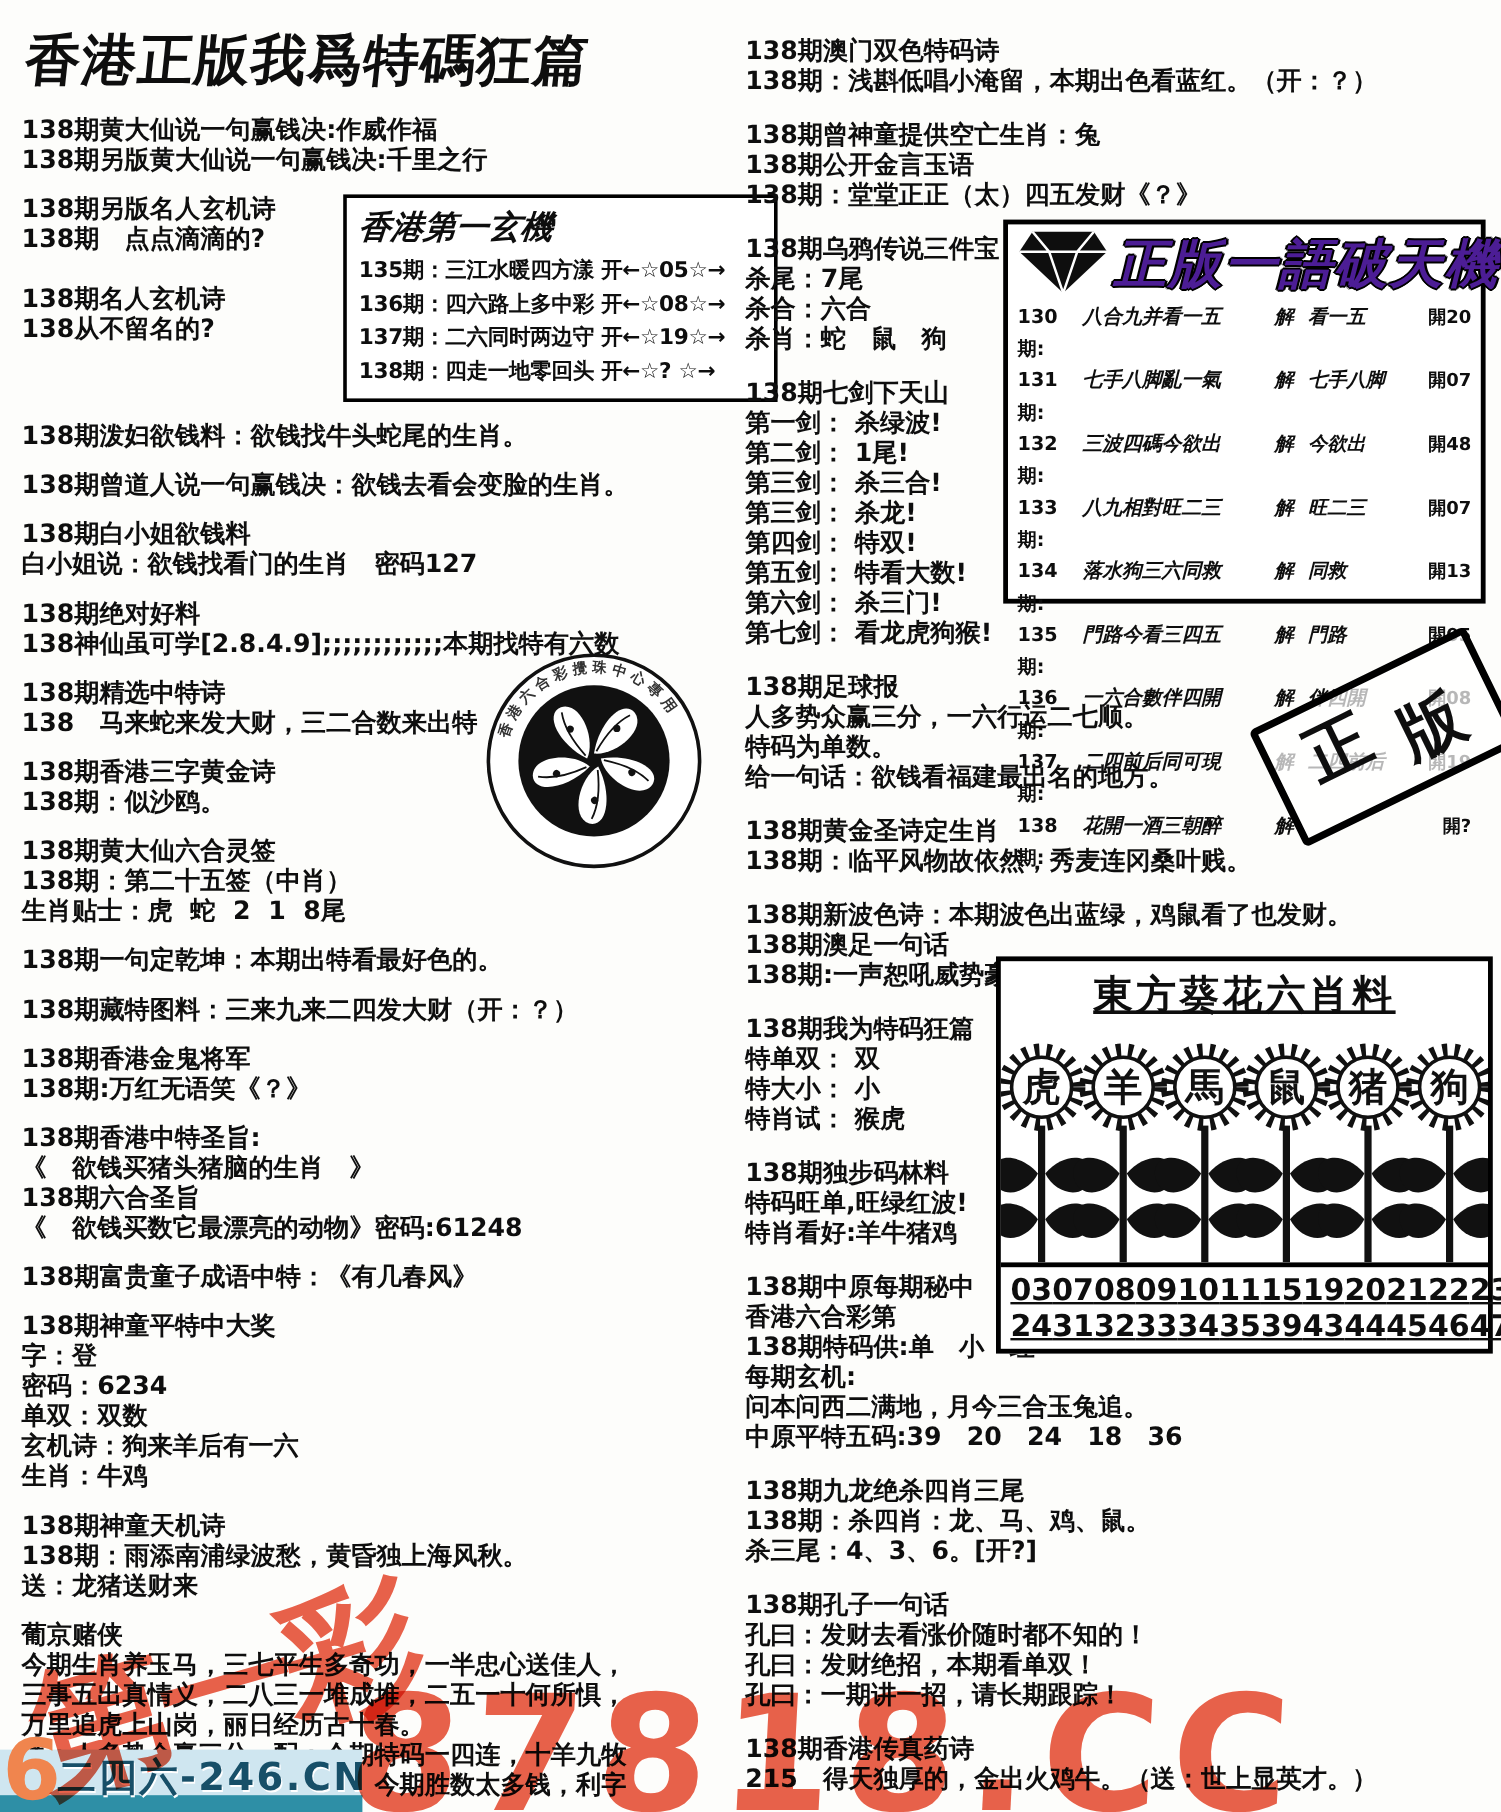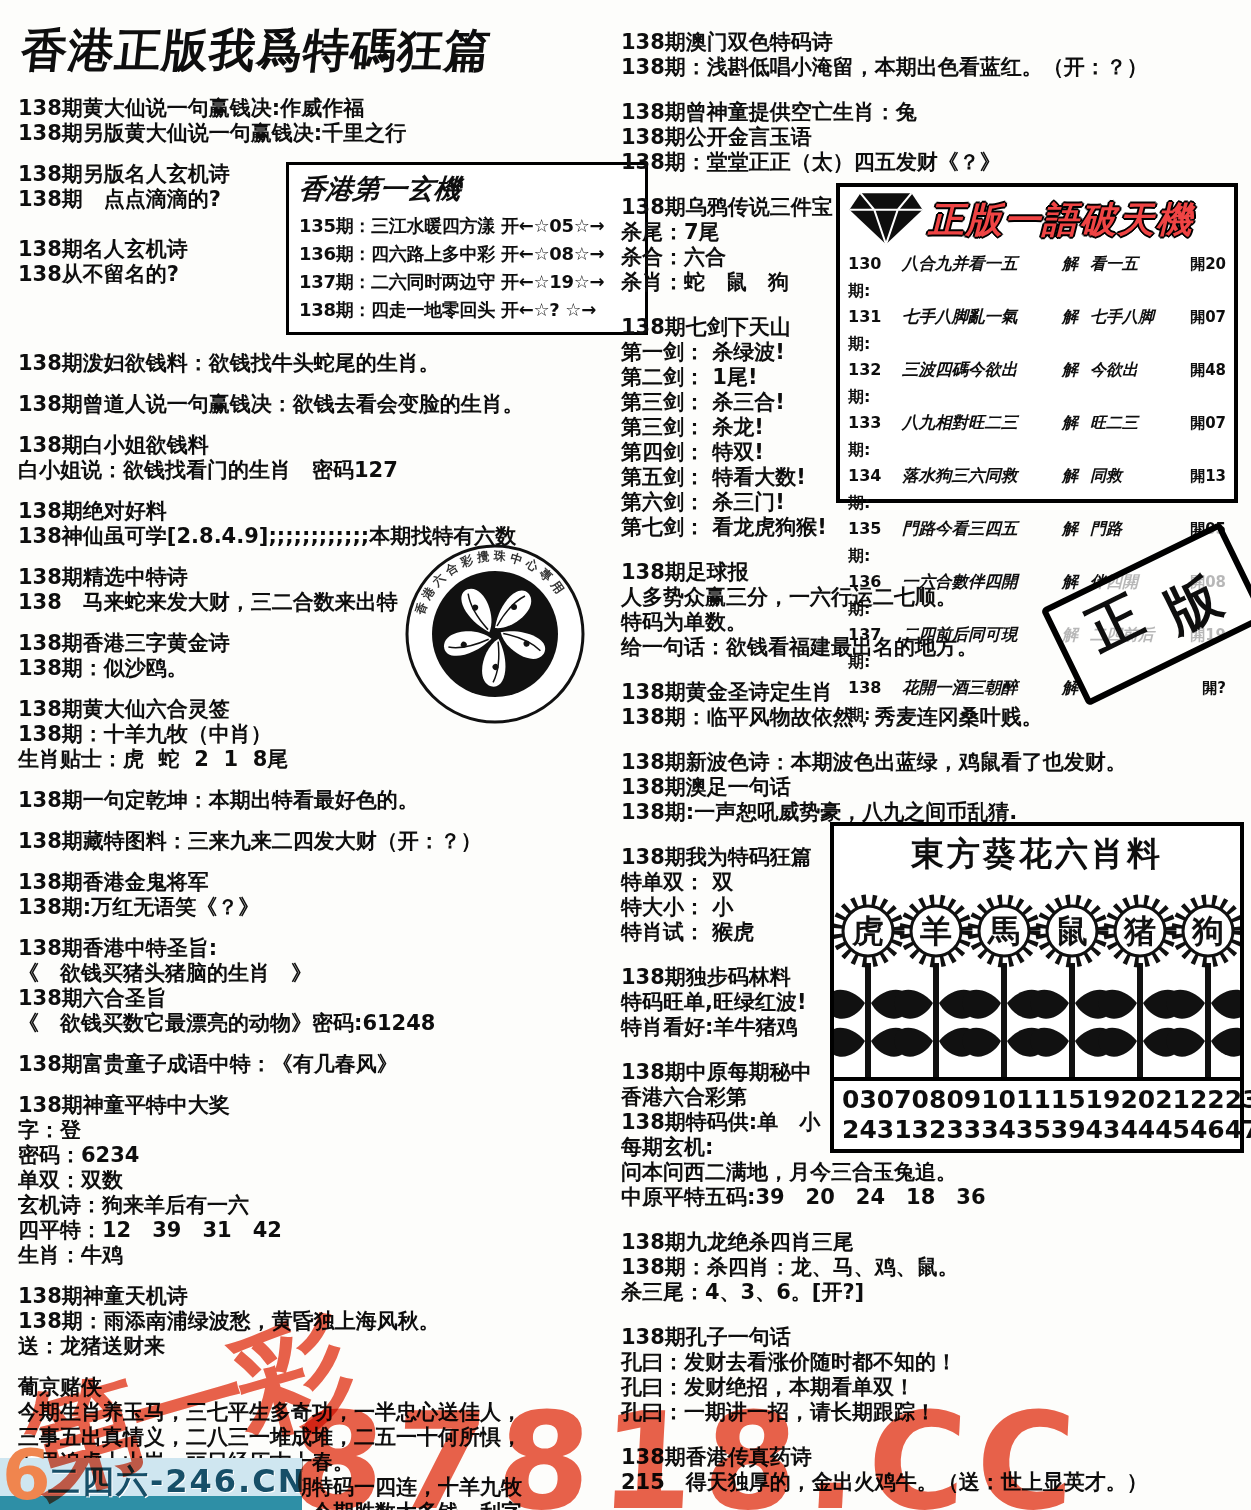--- a/index.html
+++ b/index.html
@@ -20,42 +20,42 @@
   .flexrow{display:flex;gap:22px;margin-bottom:16px;align-items:flex-start;}
   .side-lines{width:246px;flex:none;}
   .mystery-box{flex:none;width:338px;border:3px solid #000;padding:6px 8px 8px 10px;background:#fff;}
   .mystery-title{font-size:27px;font-weight:900;font-style:italic;transform:skewX(-5deg);
                  transform-origin:left;margin-bottom:5px;white-space:nowrap;}
   .mystery-row{font-size:18px;line-height:28px;white-space:pre;letter-spacing:-0.3px;}
   
   .tianji-box{position:absolute;left:836px;top:183px;width:402px;height:320px;
               border:4px solid #000;background:#fff;z-index:5;padding:2px 8px;box-sizing:border-box;}
   .tianji-header{display:flex;align-items:center;gap:4px;height:62px;}
-  .tianji-title{font-family:"DejaVu Serif",serif;font-size:36px;font-weight:900;font-style:italic;
-                letter-spacing:2px;white-space:nowrap;color:#ef4444;
+  .tianji-title{font-family:"DejaVu Serif",serif;font-size:44px;font-weight:900;font-style:italic;
+                letter-spacing:2px;white-space:nowrap;color:#4c1d95;
                 text-shadow:2px 0 0 #000,-2px 0 0 #000,0 2px 0 #000,0 -2px 0 #000,
                             1px 1px 0 #000,-1px -1px 0 #000,1px -1px 0 #000,-1px 1px 0 #000;}
   .tianji-row{display:flex;align-items:baseline;font-size:16px;line-height:26.5px;}
   .tj-label{width:54px;flex:none;}
   .tj-poem{width:160px;flex:none;font-family:"DejaVu Serif",serif;font-style:italic;font-size:16.5px;}
   .tj-jie{width:28px;flex:none;font-family:"DejaVu Serif",serif;font-style:italic;}
   .tj-ans{flex:1;font-family:"DejaVu Serif",serif;font-style:italic;}
   .tj-open{width:50px;flex:none;text-align:right;font-size:15px;}
   
   .stamp{position:absolute;left:1054px;top:560px;width:188px;height:96px;z-index:5;
          border:6px solid #000;border-radius:5px;background:rgba(255,255,255,.7);
          transform:rotate(-26deg);display:flex;align-items:center;justify-content:center;
          gap:24px;font-size:54px;font-weight:900;}
   .stamp span:first-child{transform:translateY(-9px);}
   .stamp span:last-child{transform:translateY(9px);}
   
   .emblem{position:absolute;left:402px;top:541px;z-index:2;}
   
-  .sunflower-box{position:absolute;left:830px;top:822px;width:414px;z-index:5;
-                 border:4px solid #000;background:#fff;box-sizing:border-box;}
+  .sunflower-box{position:absolute;left:830px;top:797px;width:414px;z-index:5;
+                 border:4px solid #000;background:#fff;box-sizing:border-box;text-decoration:underline;}
   .sf-title{text-align:center;font-size:33px;font-weight:900;letter-spacing:3px;
             padding:6px 0 0 0;white-space:nowrap;}
   .sf-flowers{display:block;margin:2px auto 0 auto;}
   .sf-numbers{border-top:4px solid #000;padding:4px 8px;}
   .numline{display:flex;justify-content:space-between;font-size:25px;font-weight:900;line-height:30px;}
   
   .wm{position:absolute;z-index:50;font-weight:900;mix-blend-mode:multiply;opacity:.92;pointer-events:none;}
   .wm-brand{left:8px;top:1378px;font-size:116px;letter-spacing:-8px;transform:rotate(-16deg);transform-origin:left top;}
   .wm-site{left:295px;top:1384px;font-size:134px;letter-spacing:10px;transform:skewX(-3deg);transform-origin:left top;}
   .logo-box{position:absolute;left:0;top:1458px;width:302px;height:40px;z-index:10;}
@@ -111,21 +111,21 @@
         <div class="block">
           <div class="line">138期精选中特诗</div>
           <div class="line">138　马来蛇来发大财，三二合数来出特</div>
         </div>
         <div class="block">
           <div class="line">138期香港三字黄金诗</div>
           <div class="line">138期：似沙鸥。</div>
         </div>
         <div class="block">
           <div class="line">138期黄大仙六合灵签</div>
-          <div class="line">138期：十羊九牧（中肖）</div>
+          <div class="line">138期：第二十五签（中肖）</div>
           <div class="line">生肖贴士：虎  蛇  2  1  8尾</div>
         </div>
         <div class="block">
           <div class="line">138期一句定乾坤：本期出特看最好色的。</div>
         </div>
         <div class="block">
           <div class="line">138期藏特图料：三来九来二四发大财（开：？）</div>
         </div>
         <div class="block">
           <div class="line">138期香港金鬼将军</div>
@@ -139,21 +139,20 @@
         </div>
         <div class="block">
           <div class="line">138期富贵童子成语中特：《有几春风》</div>
         </div>
         <div class="block">
           <div class="line">138期神童平特中大奖</div>
           <div class="line">字：登</div>
           <div class="line">密码：6234</div>
           <div class="line">单双：双数</div>
           <div class="line">玄机诗：狗来羊后有一六</div>
-          <div class="line">四平特：12　39　31　42</div>
           <div class="line">生肖：牛鸡</div>
         </div>
         <div class="block">
           <div class="line">138期神童天机诗</div>
           <div class="line">138期：雨添南浦绿波愁，黄昏独上海风秋。</div>
           <div class="line">送：龙猪送财来</div>
         </div>
         <div class="block">
           <div class="line">葡京赌侠</div>
           <div class="line">今期生肖养玉马，三七平生多奇功，一半忠心送佳人，</div>

